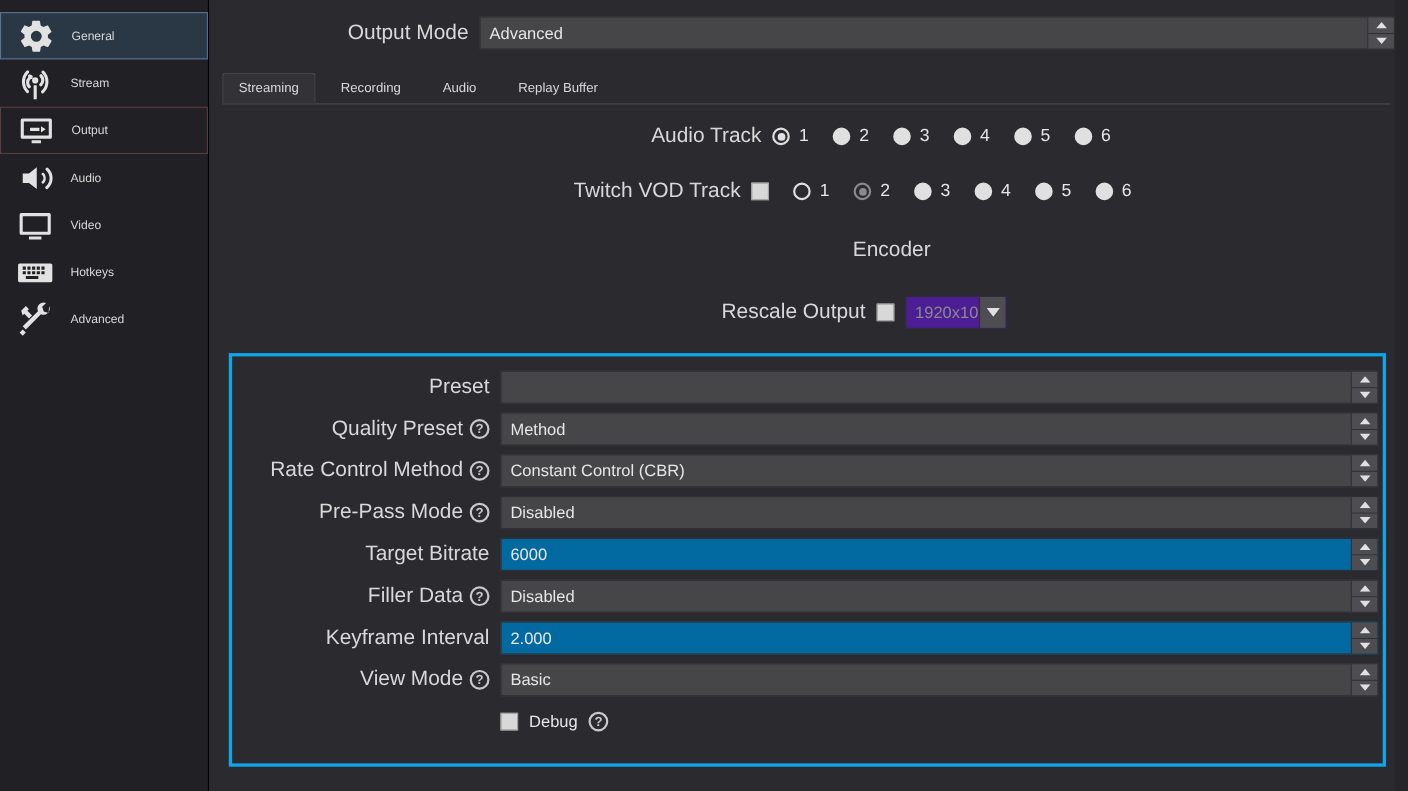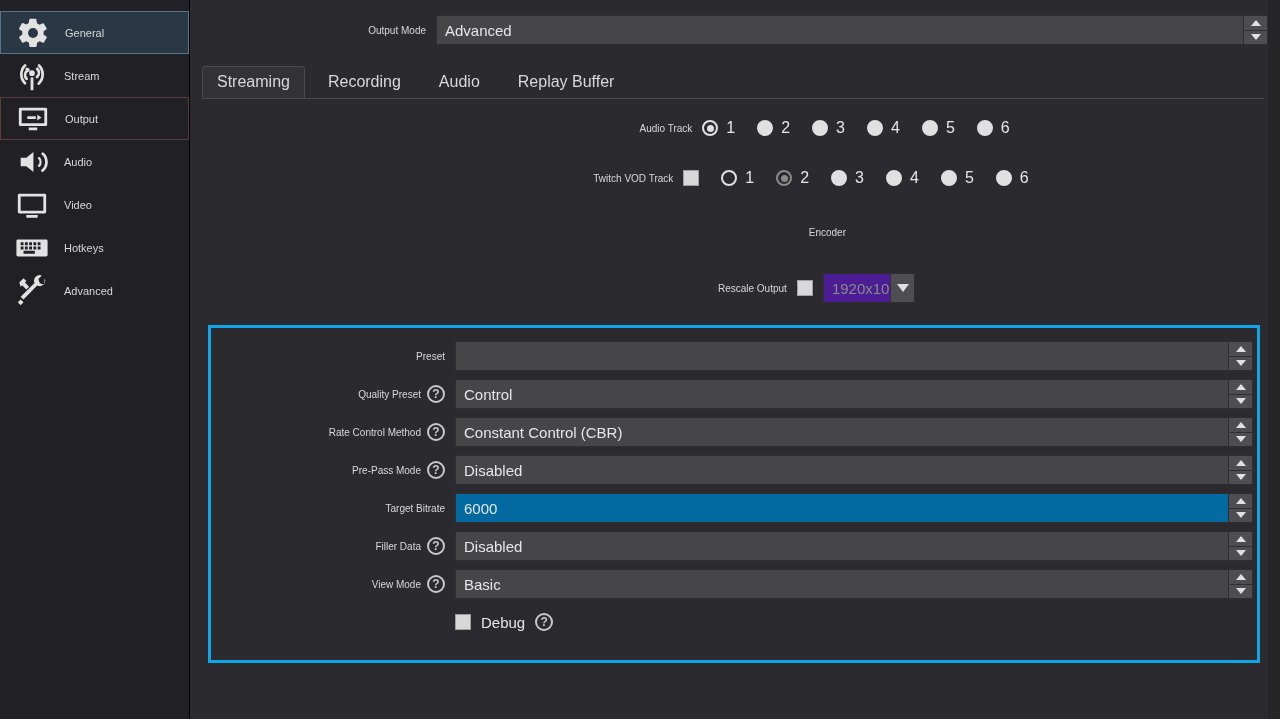--- a/index.html
+++ b/index.html
@@ -57,21 +57,21 @@
 
   .row {
     display: flex;
     align-items: center;
     margin-bottom: 0;
   }
   .label-col {
     width: 246px;
     text-align: right;
     padding-right: 10px;
-    font-size: 10px;
+    font-size: 19px;
     color: #d8d8d8;
     display: flex;
     align-items: center;
     justify-content: flex-end;
     gap: 6px;
     height: 100%;
   }
   .field-col {
     flex: 1;
     display: flex;
@@ -142,21 +142,21 @@
 
   
   .tabs {
     display: flex;
     gap: 8px;
     margin: 16px 0 0 12px;
     align-items: flex-end;
   }
   .tab {
     padding: 6px 14px;
-    font-size: 16px;
+    font-size: 12px;
     color: #d8d8d8;
     border: 1px solid transparent;
     border-radius: 3px 3px 0 0;
     cursor: pointer;
   }
   .tab.active {
     background: #333337;
     border: 1px solid #4a4a4e;
     border-bottom: 1px solid #333337;
   }
@@ -450,21 +450,21 @@
       </div>
     </div>
 
     <div class="row">
       <div class="label-col">
         <span>Quality Preset</span>
         <span class="help-icon"></span>
       </div>
       <div class="field-col">
         <div class="select">
-          <span>Control</span>
+          <span>Method</span>
           <div class="spinner-btns">
             <div class="sp">
                 <svg viewBox="0 0 10 6">
                   <path d="M0 6 5 0l5 6Z"></path>
                 </svg>
               </div>
             <div class="sp">
                 <svg viewBox="0 0 10 6">
                   <path d="M0 0 5 6 10 0Z"></path>
                 </svg>
@@ -562,20 +562,42 @@
             <div class="sp">
                 <svg viewBox="0 0 10 6">
                   <path d="M0 0 5 6 10 0Z"></path>
                 </svg>
               </div>
           </div>
         </div>
       </div>
     </div>
 
+    <div class="row">
+      <div class="label-col">
+          <span>Keyframe Interval</span>
+        </div>
+      <div class="field-col">
+        <div class="select dark">
+          <span>2.000</span>
+          <div class="updown-btns">
+            <div class="sp">
+                <svg viewBox="0 0 10 6">
+                  <path d="M0 6 5 0l5 6Z"></path>
+                </svg>
+              </div>
+            <div class="sp">
+                <svg viewBox="0 0 10 6">
+                  <path d="M0 0 5 6 10 0Z"></path>
+                </svg>
+              </div>
+          </div>
+        </div>
+      </div>
+    </div>
 
     <div class="row">
       <div class="label-col">
         <span>View Mode</span>
         <span class="help-icon"></span>
       </div>
       <div class="field-col">
         <div class="select">
           <span>Basic</span>
           <div class="spinner-btns">

